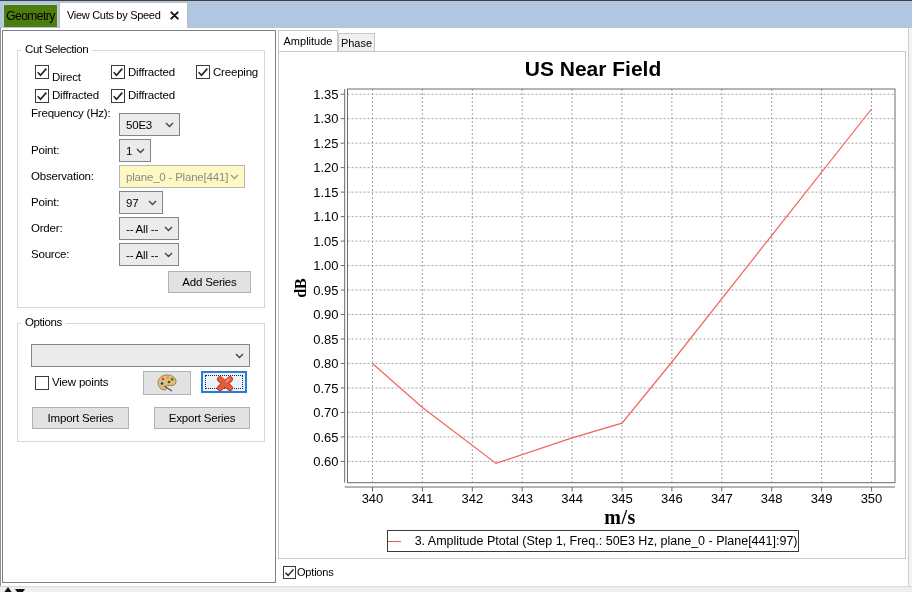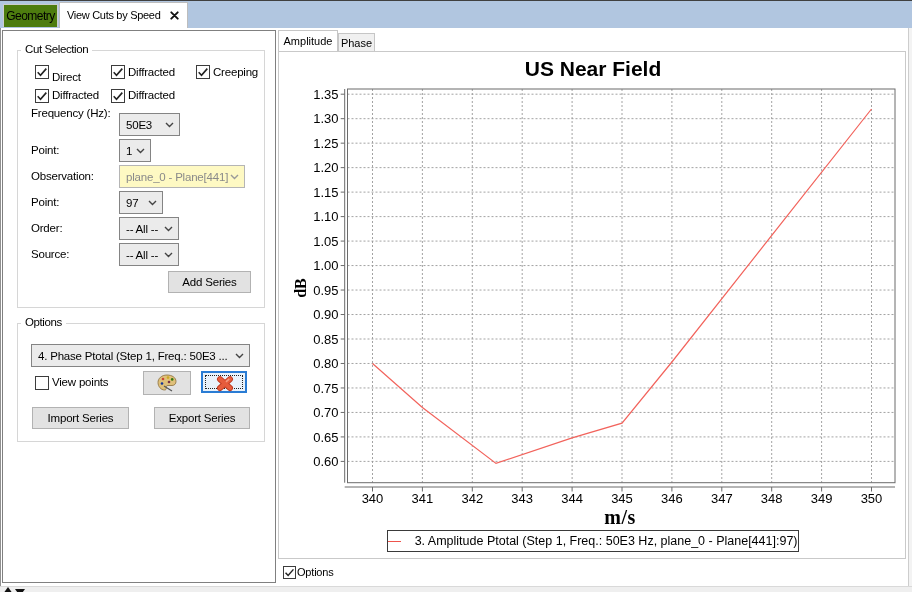--- a/index.html
+++ b/index.html
@@ -122,21 +122,20 @@
       <path d="M1 1 L4.5 4.5 L8 1" stroke="#444" stroke-width="1.4" fill="none"></path>
     </svg>
   </div>
 
   <div class="btn" style="left:168px;top:271px;width:81px;height:20px;">Add Series</div>
 
   <div class="fs" style="left:17px;top:323px;width:246px;height:117px;"></div>
   <div class="fslbl" style="left:21px;top:316px;">Options</div>
 
   <div class="combo" style="left:31px;top:344px;width:217px;height:21px;">
-    <span class="tx">4. Phase Ptotal (Step 1, Freq.: 50E3 ...</span>
     <svg class="chev" width="9" height="6" viewBox="0 0 9 6">
       <path d="M1 1 L4.5 4.5 L8 1" stroke="#444" stroke-width="1.4" fill="none"></path>
     </svg>
   </div>
 
   <div class="cb" style="left:35px;top:376px;"></div>
   <div class="lbl" style="left:52px;top:375px;">View points</div>
 
   <div class="btn" style="left:143px;top:371px;width:46px;height:22px;">
     <svg width="22" height="20" viewBox="0 0 22 20">

